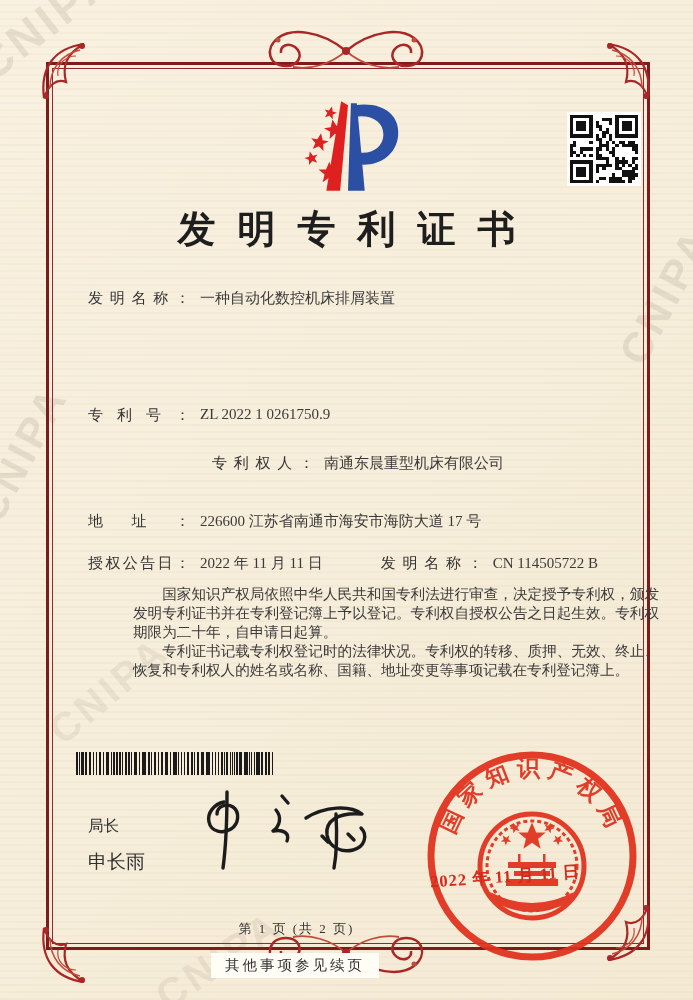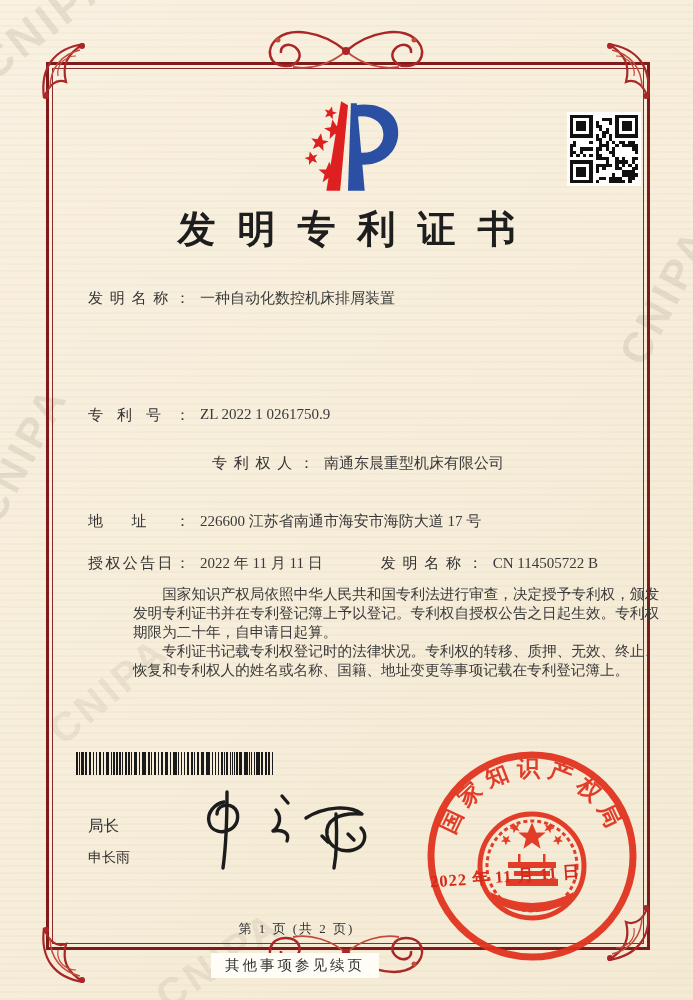--- a/index.html
+++ b/index.html
@@ -40,21 +40,21 @@
   .frow{position:absolute;left:88px;width:540px;font-size:15px;z-index:4;white-space:nowrap;}
   .flabel{display:inline-block;width:102px;text-align-last:justify;-moz-text-align-last:justify;vertical-align:top;color:#333;}
   .fvalue{margin-left:10px;color:#3a3a3a;}
   .r1{top:289px;} .r2{top:344px;} .r3{top:406px;} .r4{top:428px;} .r5{top:454px;text-align:center;} .r6{top:512px;} .r7{top:554px;}
   .grant-pair2{margin-left:58px;}
   .paras{position:absolute;left:88px;top:585px;width:526px;z-index:4;font-size:14.6px;line-height:19px;text-align:justify;margin-left:45px;}
   .paras p{margin:0;text-indent:2em;}
   .barcode{position:absolute;left:75px;top:752px;width:206px;height:23px;z-index:4;}
   .barcode svg{width:100%;height:100%;display:block;}
   .director-title{position:absolute;left:88px;top:816px;font-size:15.5px;z-index:4;color:#2f2f2f;}
-  .director-name{position:absolute;left:88px;top:849px;font-size:14px;z-index:4;color:#2f2f2f;}
+  .director-name{position:absolute;left:88px;top:849px;font-size:19px;z-index:4;color:#2f2f2f;}
   .signature{position:absolute;left:190px;top:784px;z-index:4;}
   .seal{position:absolute;left:422px;top:744px;width:220px;height:220px;z-index:5;opacity:0.93;}
   .seal-date{
     position:absolute;left:430px;top:864px;width:210px;z-index:6;
     font-size:16.5px;font-weight:bold;color:#d5291b;letter-spacing:1px;
     transform:rotate(-4deg);white-space:nowrap;
   }
   .page-num{position:absolute;left:0;top:920px;width:593px;text-align:center;font-size:13px;letter-spacing:2px;z-index:4;color:#333;}
   .note{
     position:absolute;left:0;top:953px;width:590px;text-align:center;z-index:4;

